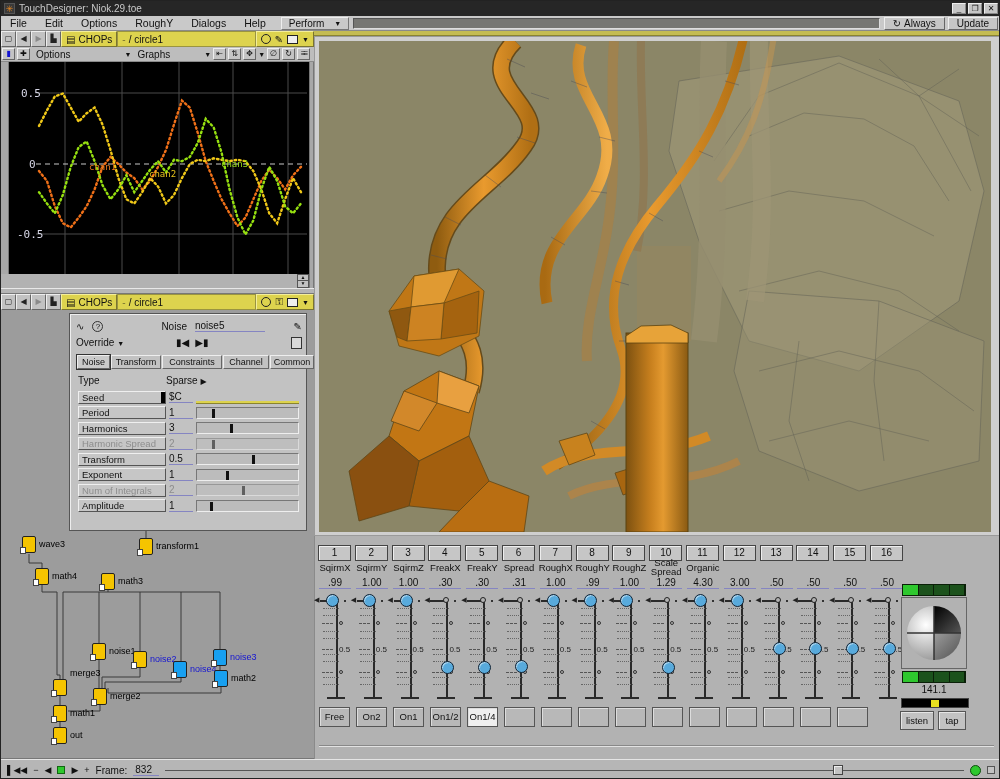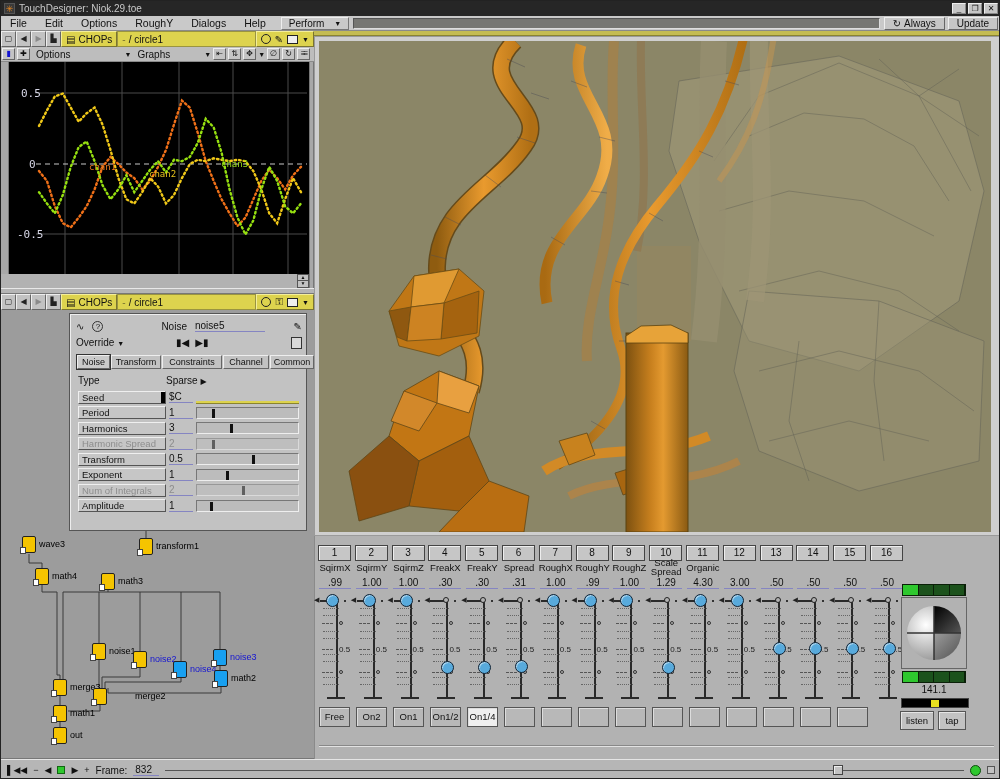--- a/index.html
+++ b/index.html
@@ -271,23 +271,23 @@
         </div><span class="nodelabel" style="left: 108px; top: 336px; color: rgb(0, 0, 0);">noise1</span><div class="node" style="left: 132px; top: 341px; background: rgb(245, 196, 0);">
           <span class="flag"></span>
         </div><span class="nodelabel" style="left: 149px; top: 344px; color: rgb(20, 20, 210);">noise2</span><div class="node" style="left: 172px; top: 351px; background: rgb(24, 160, 240);">
           <span class="flag"></span>
         </div><span class="nodelabel" style="left: 189px; top: 354px; color: rgb(20, 20, 210);">noise4</span><div class="node" style="left: 212px; top: 339px; background: rgb(24, 160, 240);">
           <span class="flag"></span>
         </div><span class="nodelabel" style="left: 229px; top: 342px; color: rgb(20, 20, 210);">noise3</span><div class="node" style="left: 213px; top: 360px; background: rgb(24, 160, 240);">
           <span class="flag"></span>
         </div><span class="nodelabel" style="left: 230px; top: 363px; color: rgb(0, 0, 0);">math2</span><div class="node" style="left: 52px; top: 369px; background: rgb(245, 196, 0);">
           <span class="flag"></span>
-        </div><span class="nodelabel" style="left: 69px; top: 372px; color: rgb(0, 0, 0); text-align: right;">merge3</span><div class="node" style="left: 92px; top: 378px; background: rgb(245, 196, 0);">
-          <span class="flag"></span>
-        </div><span class="nodelabel" style="left: 109px; top: 381px; color: rgb(0, 0, 0); margin-left: 25px;">merge2</span><div class="node" style="left: 52px; top: 395px; background: rgb(245, 196, 0);">
+        </div><span class="nodelabel" style="left: 69px; top: 358px; color: rgb(0, 0, 0); text-align: right;">merge3</span><div class="node" style="left: 92px; top: 378px; background: rgb(245, 196, 0);">
+          <span class="flag"></span>
+        </div><span class="nodelabel" style="left: 109px; top: 381px; color: rgb(0, 0, 0);">merge2</span><div class="node" style="left: 52px; top: 395px; background: rgb(245, 196, 0);">
           <span class="flag"></span>
         </div><span class="nodelabel" style="left: 69px; top: 398px; color: rgb(0, 0, 0);">math1</span><div class="node" style="left: 52px; top: 417px; background: rgb(245, 196, 0);">
           <span class="flag"></span>
         </div><span class="nodelabel" style="left: 69px; top: 420px; color: rgb(0, 0, 0);">out</span></span>
 
     
     <div class="dialog">
       <div class="drow" style="top:4px;height:16px;padding:0 6px;gap:8px;">
         <span style="font-family:'DejaVu Sans Mono',monospace;">∿</span>
         <span style="width:11px;height:11px;border:1px solid #333;border-radius:50%;text-align:center;line-height:10px;font-size:8px;">?</span>

